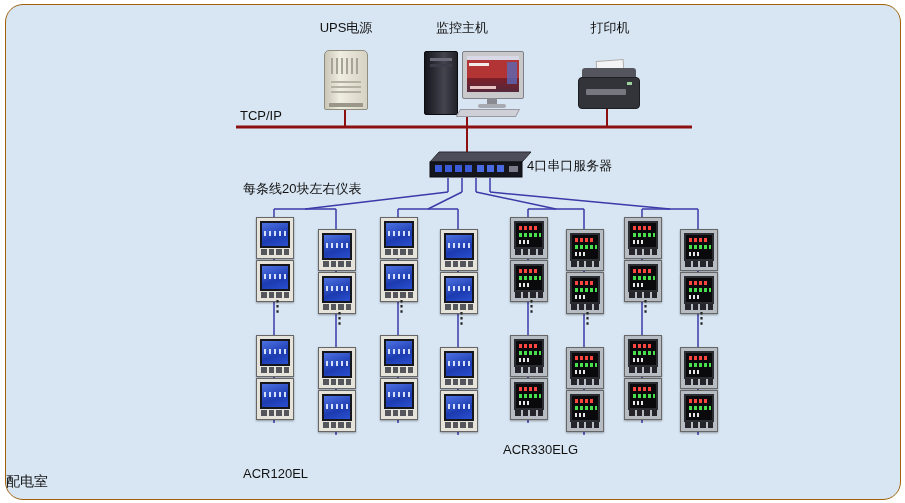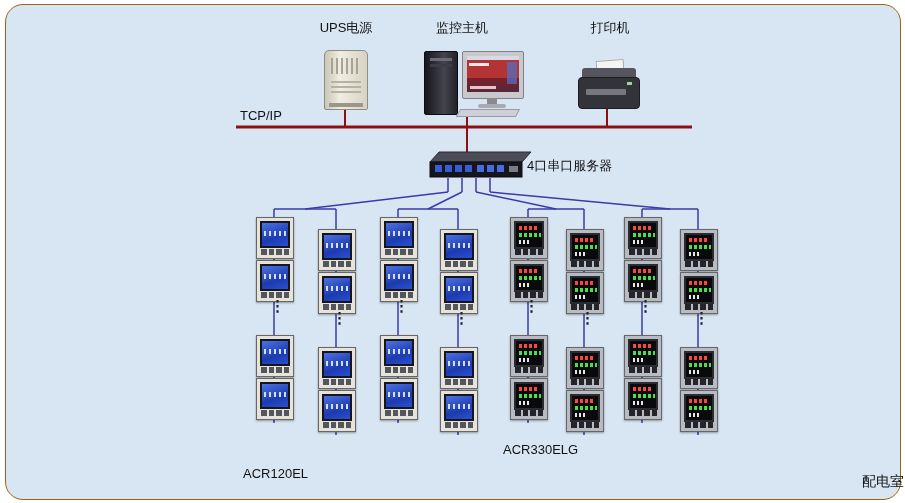--- a/index.html
+++ b/index.html
@@ -156,23 +156,24 @@
     <i class="body"></i>
     <i class="tray"></i>
     <i class="led"></i>
   </div>
 
   <div class="lbl" style="left:312px;top:14px;width:56px;text-align:center;">UPS电源</div>
   <div class="lbl" style="left:428px;top:14px;width:56px;text-align:center;">监控主机</div>
   <div class="lbl" style="left:582px;top:14px;width:44px;text-align:center;">打印机</div>
   <div class="lbl" style="left:234px;top:103px;">TCP/IP</div>
   <div class="lbl" style="left:521px;top:152px;">4口串口服务器</div>
+  <div class="lbl" style="left:237px;top:175px;">每条线20块左右仪表</div>
   <div class="lbl" style="left:237px;top:461px;">ACR120EL</div>
   <div class="lbl" style="left:497px;top:437px;">ACR330ELG</div>
-  <div class="lbl big" style="left:0;top:468px;width:890px;text-align:right;margin-left:8px;">配电室</div>
+  <div class="lbl big" style="left:0;top:468px;width:890px;text-align:left;">配电室</div>
 
   <div id="meters">
       <div class="meter acr120" style="left: 250px; top: 212px;">
         <i class="m-screen">
           <i class="m-wave"></i>
         </i>
         <i class="m-btns">
           <i></i>
           <i></i>
           <i></i>

